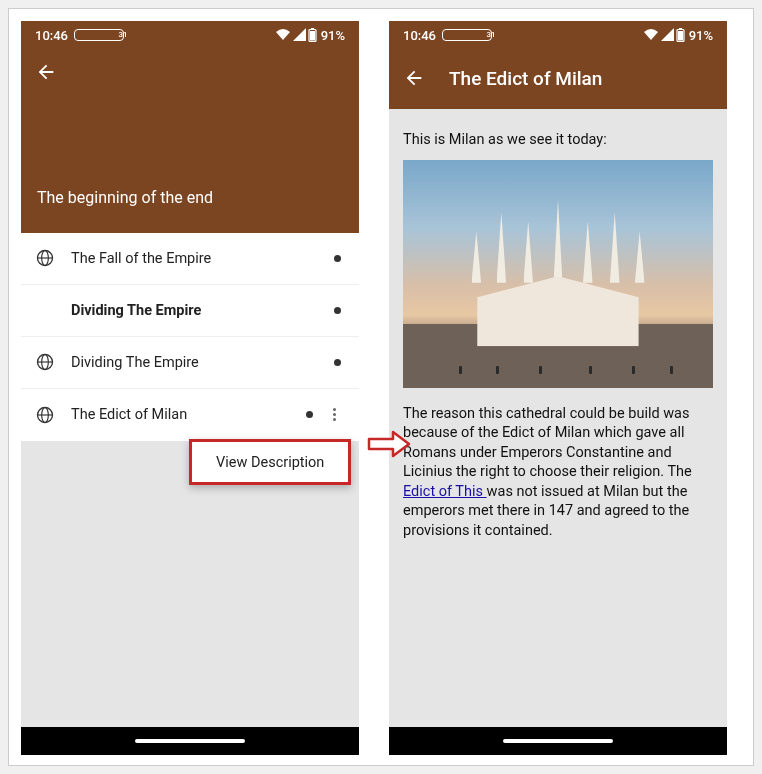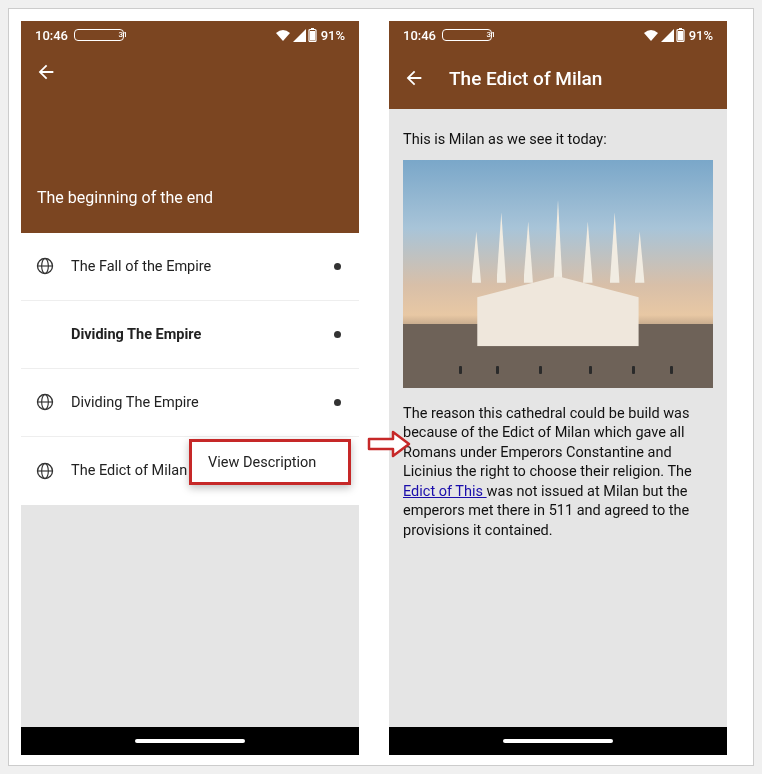--- a/index.html
+++ b/index.html
@@ -45,21 +45,21 @@
       border: 1.3px solid #fff;
       border-radius: 4px;
       width: 14px; height: 12px;
       font-size: 8px;
       display: inline-flex;
       align-items: center;
       justify-content: center;
       line-height: 1;
       padding-left: 48px;
     }
-    .sb-right { display: flex; align-items: center; gap: 2px; }
+    .sb-right { display: flex; align-items: flex-start; gap: 2px; }
     .icon { display:inline-block; }
     
     .hero {
       background: #7b4521;
       color: #fff;
       position: relative;
       padding: 12px 14px 14px;
     }
     .hero-tall { height: 184px; }
     .hero-short { height: 60px; display:flex; align-items:center; }
@@ -77,21 +77,21 @@
       font-weight: 400;
     }
     .hero-title-inline {
       font-size: 19px;
       font-weight: 500;
       margin-left: 24px;
     }
     
     .list { background:#fff; }
     .row {
-      height: 68px;
+      height: 52px;
       display: flex;
       align-items: center;
       padding: 0 18px 1px 14px;
       border-bottom: 1px solid #eee;
       font-size: 14.5px;
       color: #222;
       position: relative;
     }
     .row:last-child { border-bottom: none; }
     .globe {
@@ -119,21 +119,21 @@
       position: absolute;
       right: 8px;
       top: 418px;
       width: 162px;
       height: 46px;
       background: #fff;
       border: 3px solid #c62828;
       box-shadow: 0 3px 8px rgba(0,0,0,0.25);
       display: flex;
       align-items: center;
-      padding-left: 16px;
+      padding-left: 24px;
       font-size: 14.5px;
       color: #222;
       z-index: 5;
       cursor: pointer;
     }
     
     .content { padding: 21px 14px; font-size: 14.5px; color:#111; line-height:1.35; }
     .photo {
       width: 100%;
       height: 228px;
@@ -319,21 +319,21 @@
           <div class="cath-body"></div>
         </div>
         <div class="ppl p1"></div>
           <div class="ppl p2"></div>
           <div class="ppl p3"></div>
         <div class="ppl p4"></div>
           <div class="ppl p5"></div>
           <div class="ppl p6"></div>
       </div>
       <p>
-        <span>The reason this cathedral could be build was because of the Edict of Milan which gave all Romans under Emperors Constantine and Licinius the right to choose their religion. The </span><a class="link">Edict of This </a><span>was not issued at Milan but the emperors met there in 511 and agreed to the provisions it contained.</span>
+        <span>The reason this cathedral could be build was because of the Edict of Milan which gave all Romans under Emperors Constantine and Licinius the right to choose their religion. The </span><a class="link">Edict of This </a><span>was not issued at Milan but the emperors met there in 147 and agreed to the provisions it contained.</span>
       </p>
     </div>
 
     <div class="navbar">
         <div class="pill"></div>
       </div>
   </div>
 
 </div>
 

